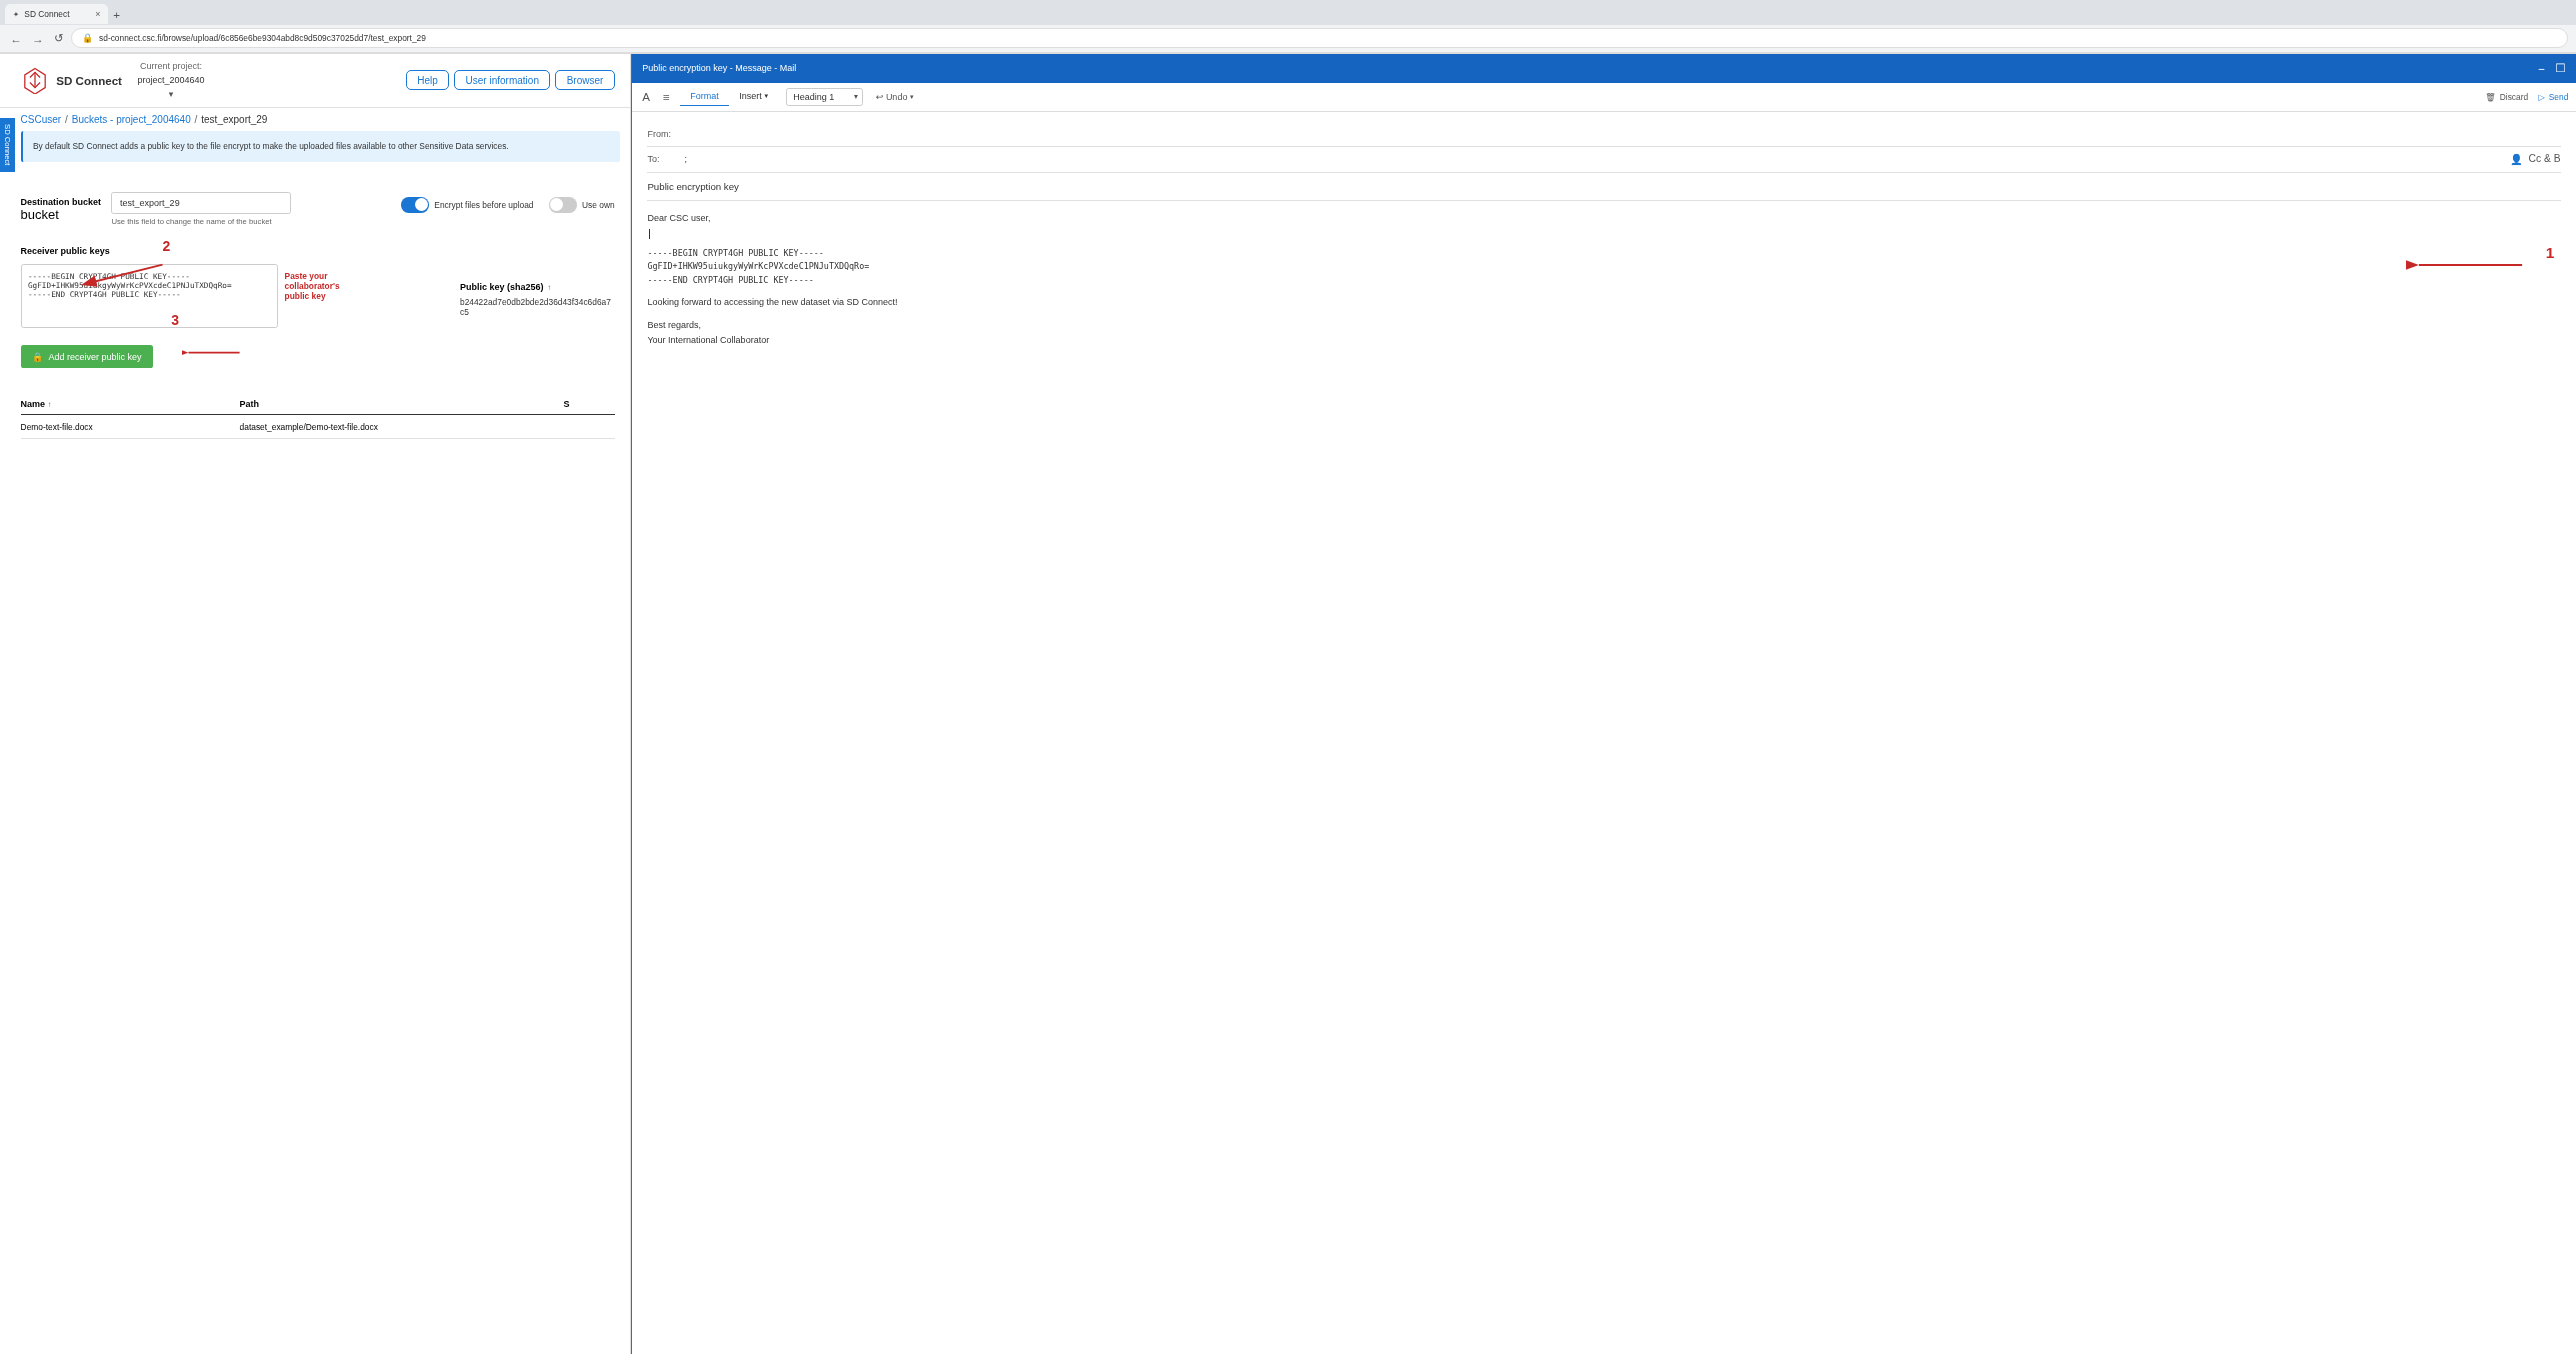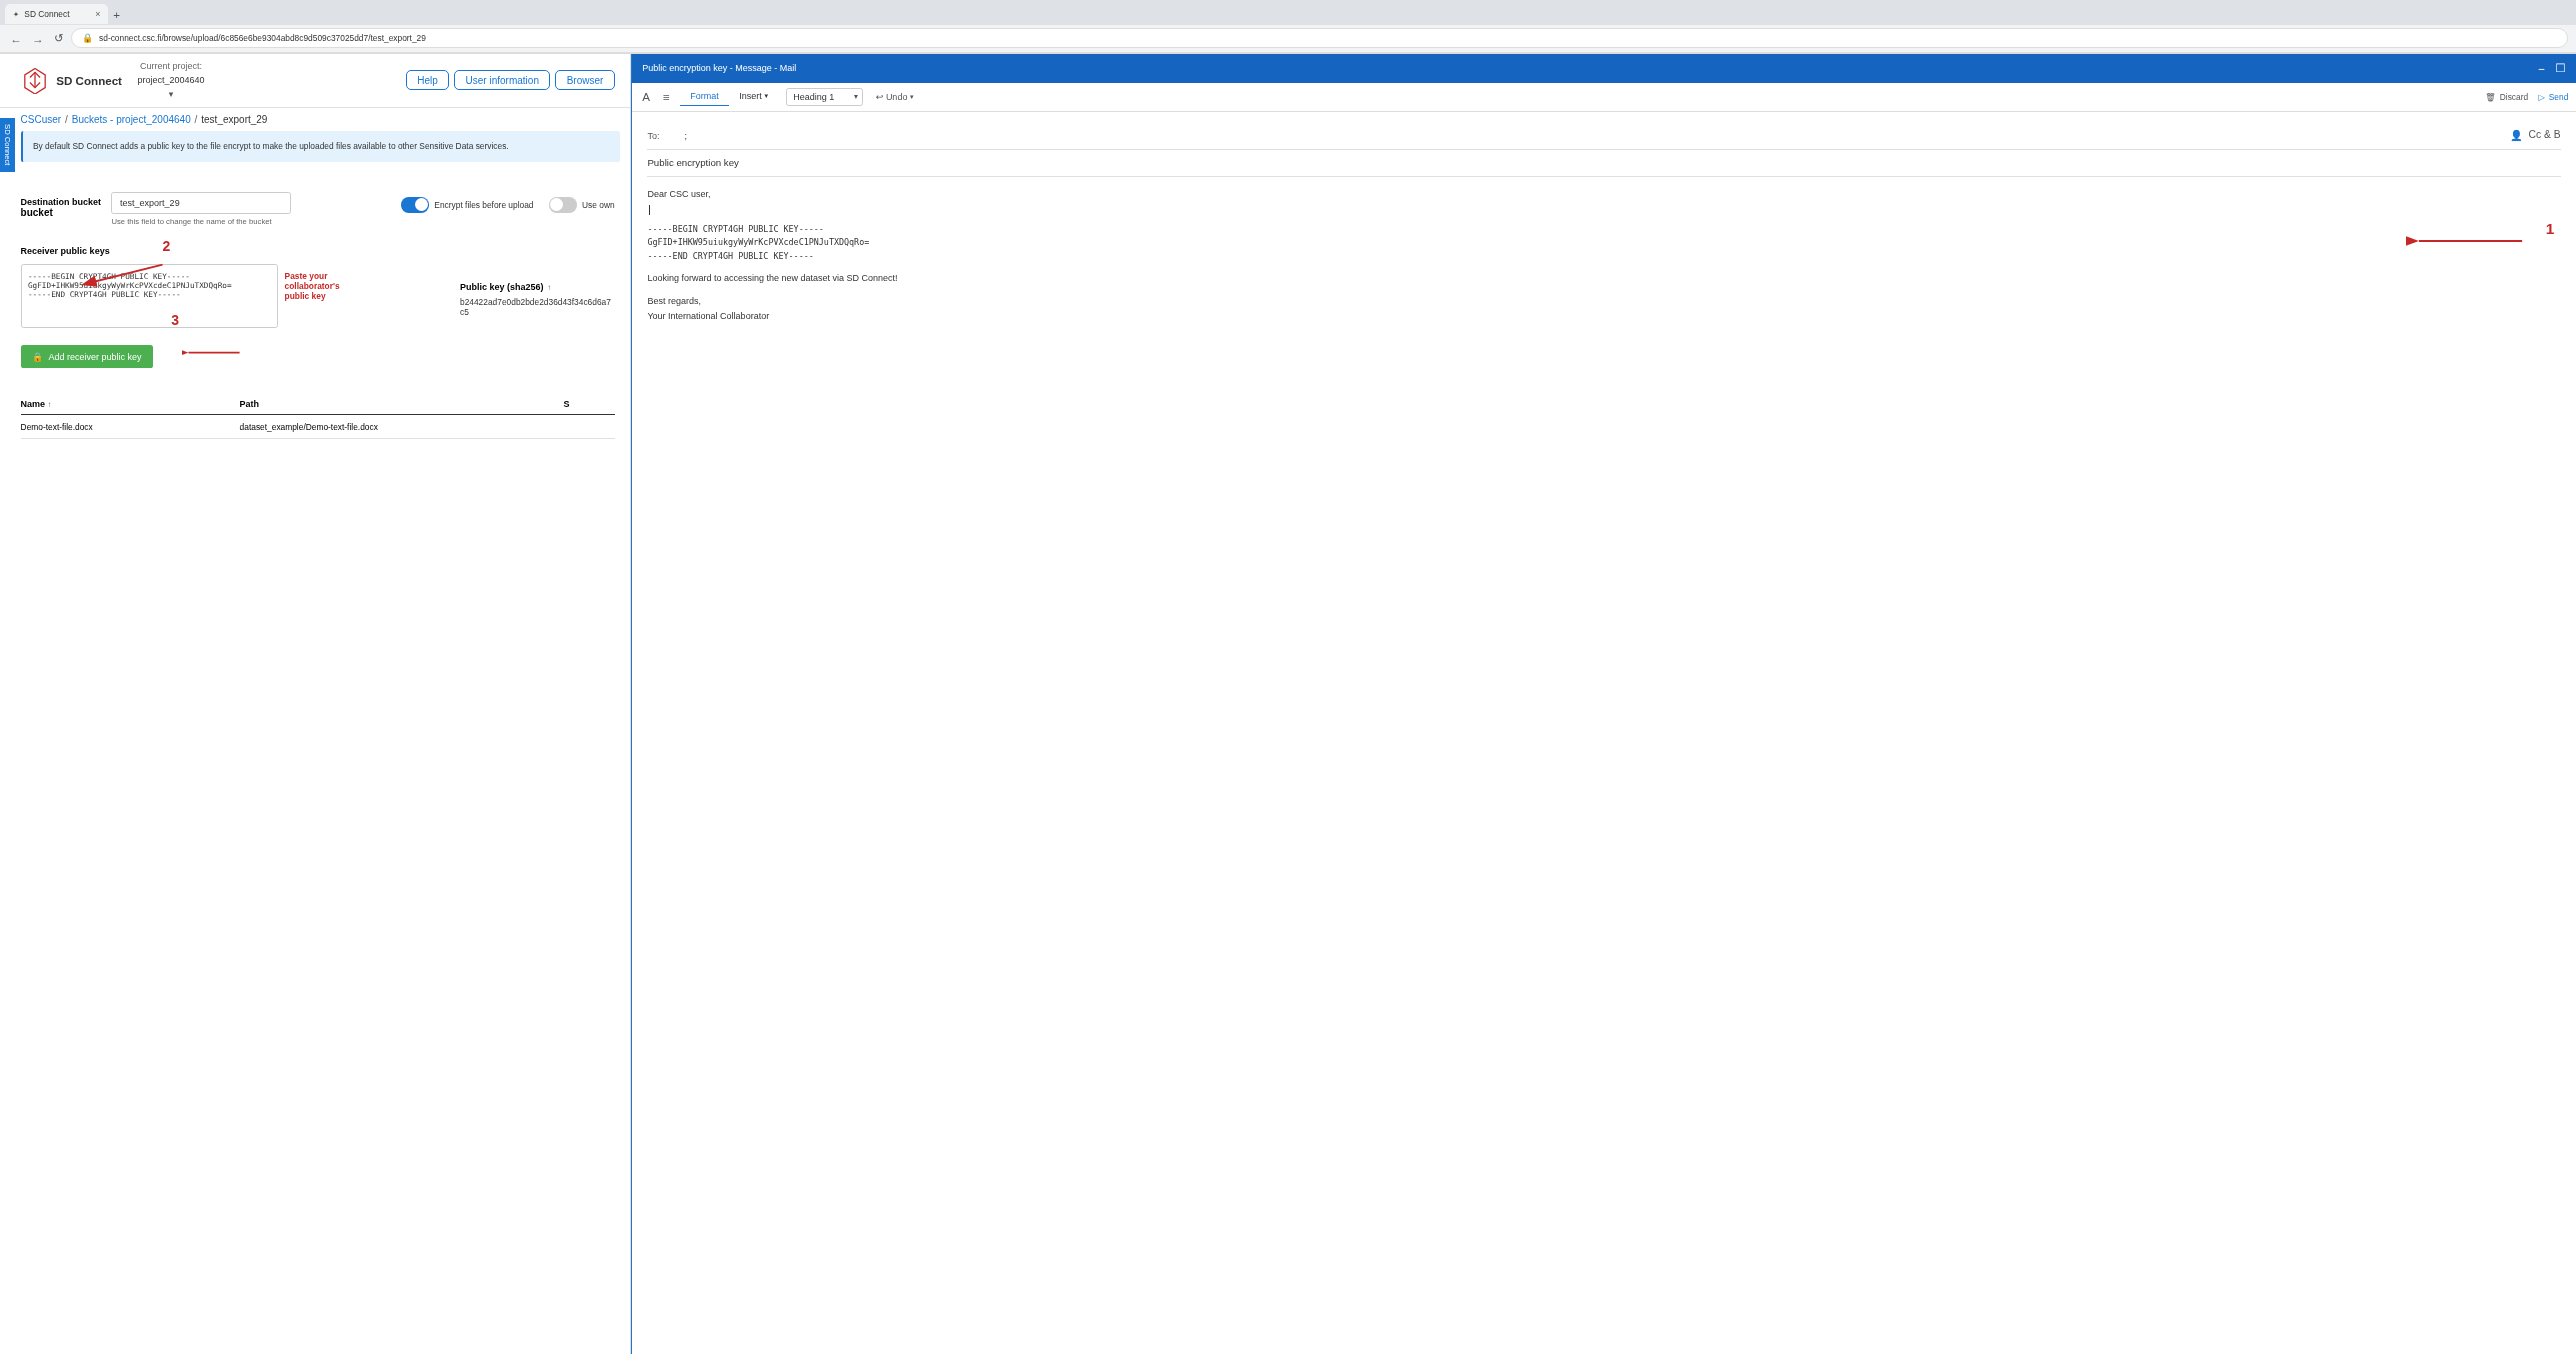--- a/index.html
+++ b/index.html
@@ -420,21 +420,21 @@
       <span class="breadcrumb-current">test_export_29</span>
     </div>
 
     <div class="info-banner" style="margin-left:20.6px;margin-right:10.3px;">
       <span>By default SD Connect adds a public key to the file encrypt to make the uploaded files available to other Sensitive Data services.</span>
     </div>
 
     <div class="section" style="padding-left:20.6px;margin-top:30px;">
       <div class="destination-row">
         <div class="dest-label">
-          <span>Destination bucket</span><br><span style="font-weight:bold;font-size:10px;">bucket</span>
+          <span>Destination bucket</span><br><span style="font-weight:normal;font-size:13px;">bucket</span>
         </div>
         <div class="dest-field">
           <input class="dest-input" type="text" value="test_export_29" style="">
           <span class="dest-hint">Use this field to change the name of the bucket</span>
         </div>
         <div class="encrypt-controls">
           <div class="toggle-wrapper">
             <div class="toggle-on"></div>
             <span class="toggle-label">Encrypt files before upload</span>
           </div>
@@ -557,20 +557,24 @@
         </div>
         <div class="send-btn">
           <span>▷</span>
           <span>Send</span>
         </div>
       </div>
     </div>
 
     <div class="email-compose">
       <div class="email-field">
+        <span class="email-field-label">From:</span>
+        <span class="email-field-value"></span>
+      </div>
+      <div class="email-field">
         <span class="email-field-label">To:</span>
         <span class="email-field-value">;</span>
         <div class="to-icons">
           <span class="to-icon">👤</span>
           <span class="to-icon">Cc &amp; B</span>
         </div>
       </div>
       <div class="email-subject">Public encryption key</div>
 
       <div class="email-body" style="position:relative;">

